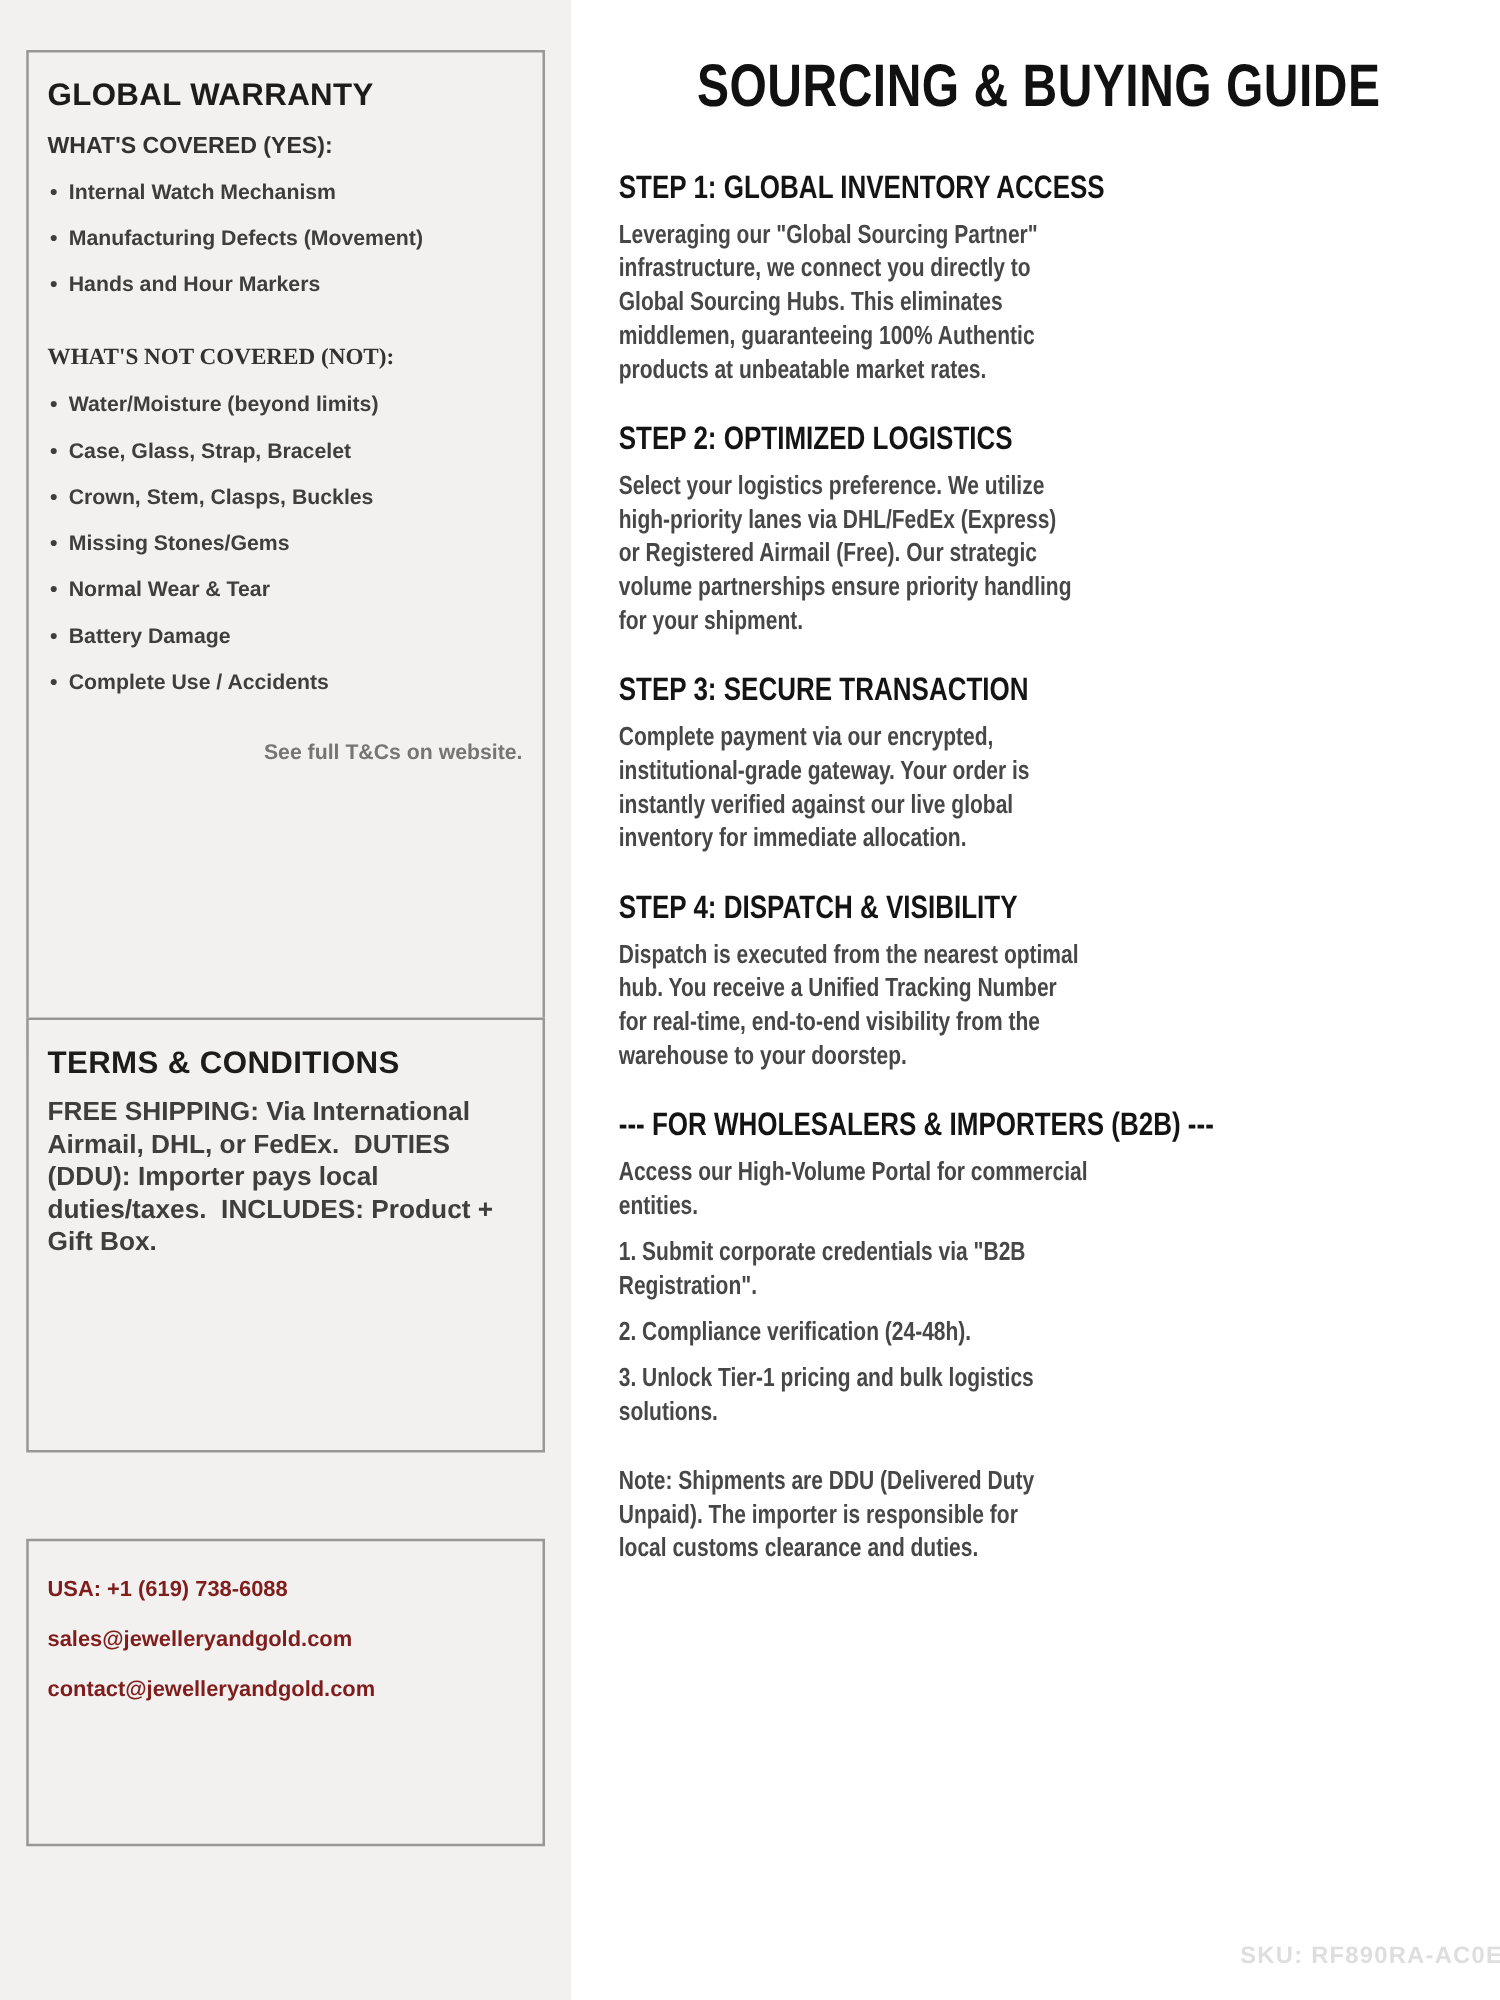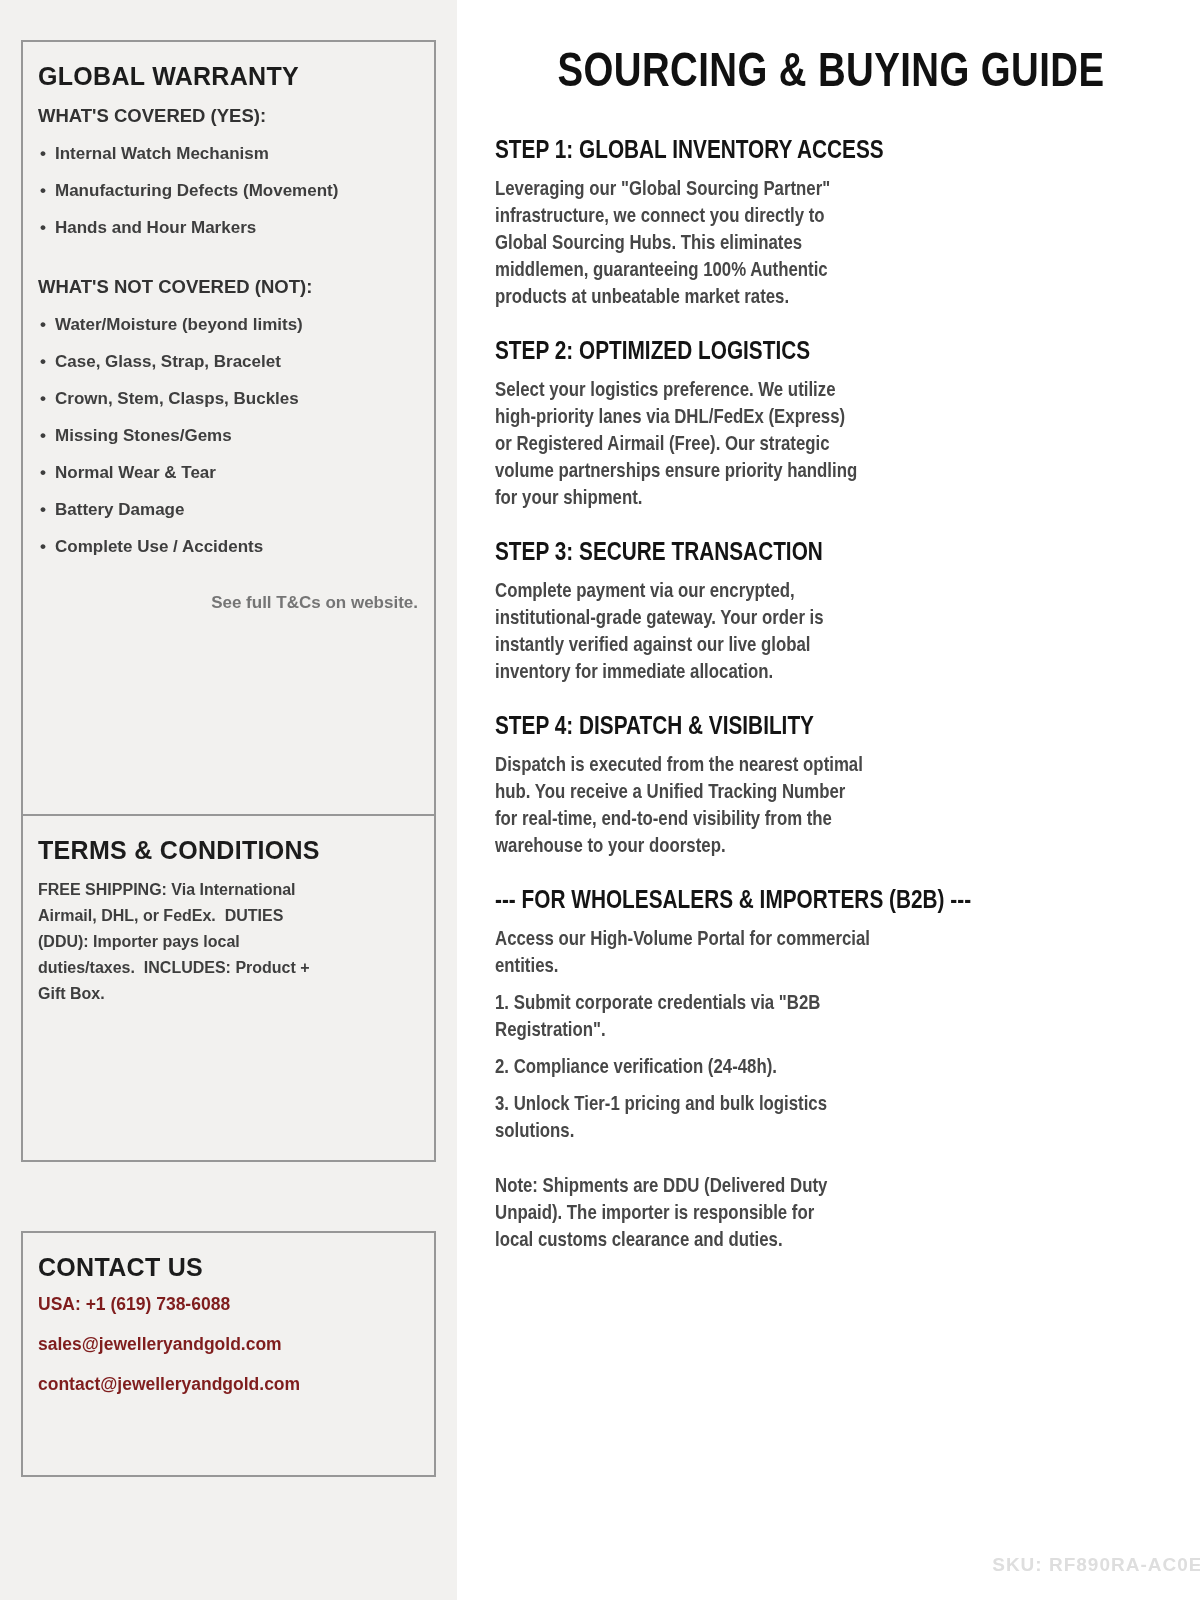--- a/index.html
+++ b/index.html
@@ -41,21 +41,21 @@
     font-weight: bold;
     letter-spacing: 0.3px;
     color: #1c1c1c;
   }
   .side-subhead {
     margin: 14px 0 2px 0;
     font-size: 18.5px;
     font-weight: bold;
     color: #323232;
   }
-  .side-subhead.second { margin-top: 38px; }
+  .side-subhead.second { margin-top: 38px; font-family: Liberation Serif, serif; }
   ul.side-list { list-style: none; margin: 0; padding: 0; }
   ul.side-list li {
     position: relative;
     margin-top: 17px;
     padding-left: 17px;
     font-size: 17px;
     font-weight: bold;
     color: #3e3e3e;
   }
   ul.side-list li::before {
@@ -66,21 +66,21 @@
   }
   .side-footnote {
     margin: 36px 0 0 0;
     font-size: 17px;
     font-weight: bold;
     color: #757575;
     text-align: right;
   }
   .side-body {
     margin: 8px 0 0 0;
-    font-size: 16px;
+    font-size: 21px;
     font-weight: bold;
     line-height: 26px;
     color: #3e3e3e;
     white-space: pre-wrap;
   }
   .contact-line {
     margin: 19px 0 0 0;
     font-size: 17.5px;
     font-weight: bold;
     color: #7f1d1d;
@@ -170,21 +170,20 @@
     <div class="side-box box-terms">
       <h2 class="side-title">TERMS &amp; CONDITIONS</h2>
       <p class="side-body">FREE SHIPPING: Via International
 Airmail, DHL, or FedEx.  DUTIES
 (DDU): Importer pays local
 duties/taxes.  INCLUDES: Product +
 Gift Box.</p>
     </div>
 
     <div class="side-box box-contact">
-      <h2 class="side-title">CONTACT US</h2>
       <div class="contact-line first">USA: +1 (619) 738-6088</div>
       <div class="contact-line">sales@jewelleryandgold.com</div>
       <div class="contact-line">contact@jewelleryandgold.com</div>
     </div>
 
   </div>
 
   <div class="main">
     <div class="main-inner">
 

